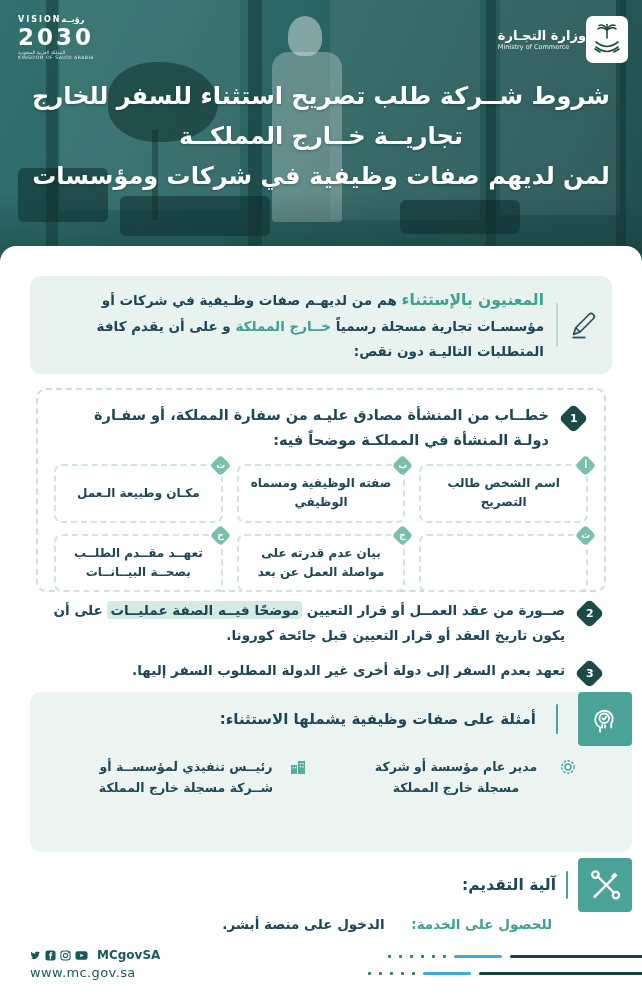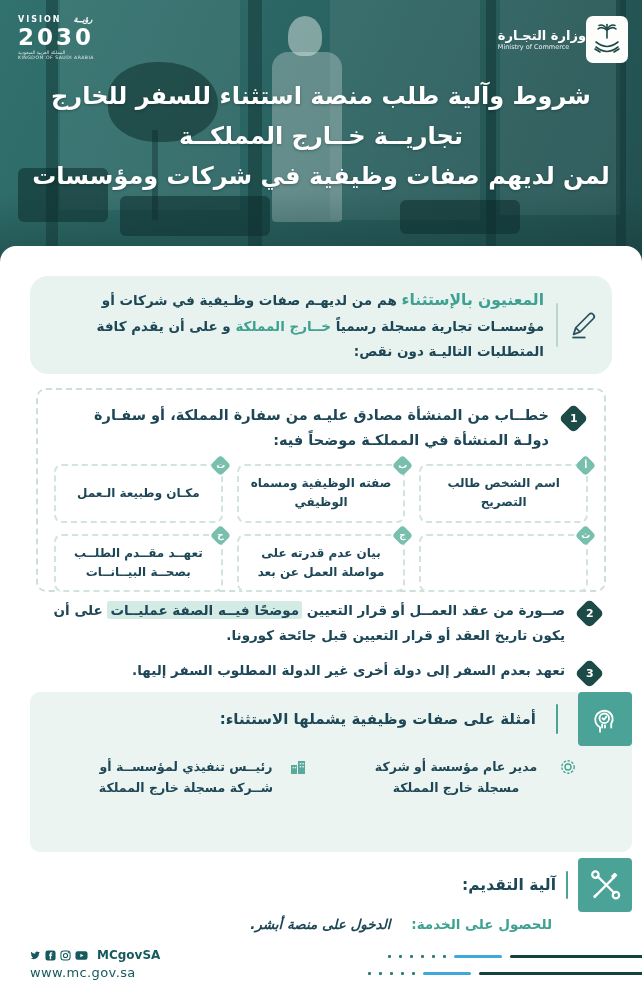--- a/index.html
+++ b/index.html
@@ -14,39 +14,39 @@
   .pane  { background:rgba(255,255,255,.07); }
   .plant { width:110px; height:80px; border-radius:50% 60% 55% 50%; background:rgba(12,45,44,.55); }
   .person-body { width:70px; height:170px; border-radius:16px 16px 4px 4px; background:rgba(235,240,239,.30); }
   .person-head { width:34px; height:40px; border-radius:50% 50% 40% 40%; background:rgba(240,243,242,.45); }
   .chair { background:rgba(8,38,38,.5); border-radius:6px; }
   .header-fade { position:absolute; left:0; bottom:0; width:100%; height:70px;
                  background:linear-gradient(rgba(20,60,60,0),rgba(18,52,52,.45)); }
 
   .vision-logo { position:absolute; top:16px; left:18px; color:#fff; direction:ltr; text-align:left; line-height:1.1; }
   .vision-row1 { font-size:8px; letter-spacing:2px; font-weight:bold; }
-  .vision-row1 .ar { letter-spacing:0; margin-left:12px;font-style:italic; }
+  .vision-row1 .ar { letter-spacing:0; margin-left:0; }
   .vision-2030 { font-size:23px; font-weight:bold; letter-spacing:3px; }
   .vision-sub { font-size:4.6px; letter-spacing:.5px; opacity:.85; }
 
   .ministry-logo { position:absolute; top:16px; left:auto; right:14px; display:flex; align-items:center; direction:rtl; }
   .ministry-emblem { width:42px; height:47px; background:#fdfdfb; border-radius:7px; display:flex; align-items:center; justify-content:center; }
   .ministry-text { color:#fff; text-align:left; direction:ltr; }
   .ministry-ar { font-size:13px; font-weight:bold; letter-spacing:1px; }
   .ministry-en { font-size:6.5px; opacity:.9; }
 
   .main-title { position:absolute; top:76px; left:0; width:100%; text-align:center; color:#ffffff;
                 font-weight:bold; font-size:24px; line-height:40px; text-shadow:0 1px 3px rgba(0,30,30,.35); }
 
   
   .content { position:absolute; top:246px; left:0; width:642px; height:754px; background:#ffffff; border-radius:16px 16px 0 0; }
   .teal { color:#3fa191; }
 
   
-  .intro-box { position:absolute; top:30px; left:30px; right:30px; height:98px; background:#e8f2ef; border-radius:18px;
+  .intro-box { position:absolute; top:30px; left:30px; right:30px; height:98px; background:#e8f2ef; border-radius:11px;
                display:flex; align-items:center; padding:10px 14px; gap:12px; }
   .intro-iconwrap { display:flex; align-items:center; gap:10px; }
   .vdiv { width:2px; height:44px; background:#b9d7cf; border-radius:2px; }
   .intro-text { flex:1; font-size:13.5px; font-weight:bold; line-height:1.85; color:#1d4756; text-align:right; }
   .intro-text .lead { color:#3fa191; font-size:15.5px; }
 
   
   .dash-box { position:absolute; top:142px; left:36px; right:36px; height:204px; border:2px dashed #ccdfd9; border-radius:10px;
               padding:13px 16px 12px; }
   .req-head { display:flex; gap:10px; align-items:flex-start; }
@@ -82,21 +82,21 @@
   .ex-item .txt { font-size:12.5px; font-weight:bold; color:#1d4756; line-height:1.7; text-align:center; max-width:190px; }
   .ex-center { display:flex; justify-content:center; margin-top:8px; }
   .ex-icon { margin-top:2px; }
 
   
   .app-section { position:absolute; top:612px; left:30px; right:10px; }
   .app-head { display:flex; align-items:center; gap:10px; }
   .app-title { font-size:15.5px; font-weight:bold; color:#1d4756; }
   .app-line2 { margin-top:4px; padding-right:80px; font-size:13.5px; font-weight:bold; }
   .app-line2 .lbl { color:#3fa191; }
-  .app-line2 .val { color:#1d4756; margin-right:16px;font-style:italic; }
+  .app-line2 .val { color:#1d4756; margin-right:22px; }
 
   
   .footer-social { position:absolute; top:702px; left:30px; direction:ltr; text-align:left; color:#175a5e; }
   .social-row { display:flex; align-items:center; gap:4px; }
   .social-row .handle { font-size:12px; font-weight:bold; margin-left:5px; }
   .website { font-size:13px; margin-top:3px; letter-spacing:.4px; }
 
   .deco { position:absolute; top:708px; left:388px; right:0; direction:ltr; }
   .deco-row { display:flex; align-items:center; gap:8px; height:4px; margin-bottom:13px; }
   .deco-row.second { margin-left:-20px; }
@@ -150,21 +150,21 @@
           <path d="M3 27 L8 30 M27 27 L22 30"></path>
         </svg>
       </div>
       <div class="ministry-text">
         <div class="ministry-ar">وزارة التجـارة</div>
         <div class="ministry-en">Ministry of Commerce</div>
       </div>
     </div>
 
     <div class="main-title">
-      <div>شروط وآلية طلب منصة استثناء للسفر للخارج</div>
+      <div>شروط شــركة طلب تصريح استثناء للسفر للخارج</div>
       <div>تجاريــة خــارج المملكــة</div>
       <div>لمن لديهم صفات وظيفية في شركات ومؤسسات</div>
     </div>
   </div>
 
   <div class="content">
 
     <div class="intro-box">
       <div class="intro-iconwrap">
         <svg width="30" height="30" viewBox="0 0 24 24" fill="none" stroke="#27505a" stroke-width="1.4" stroke-linejoin="round">

